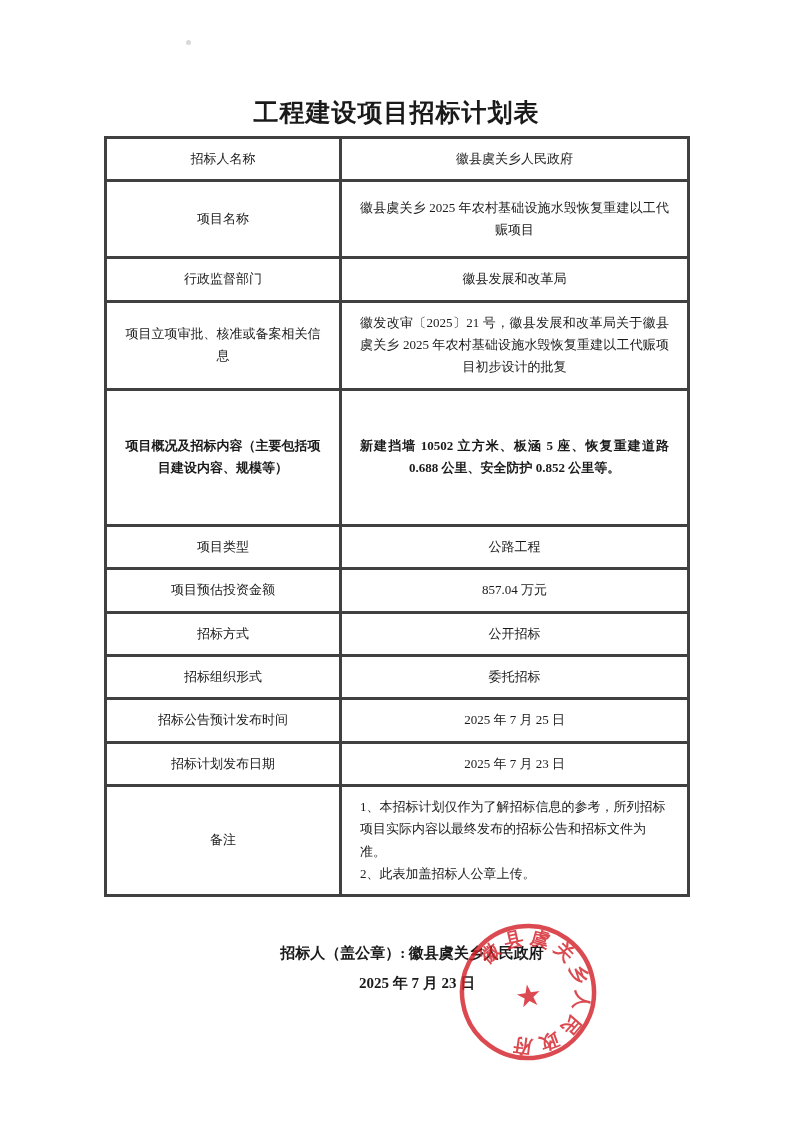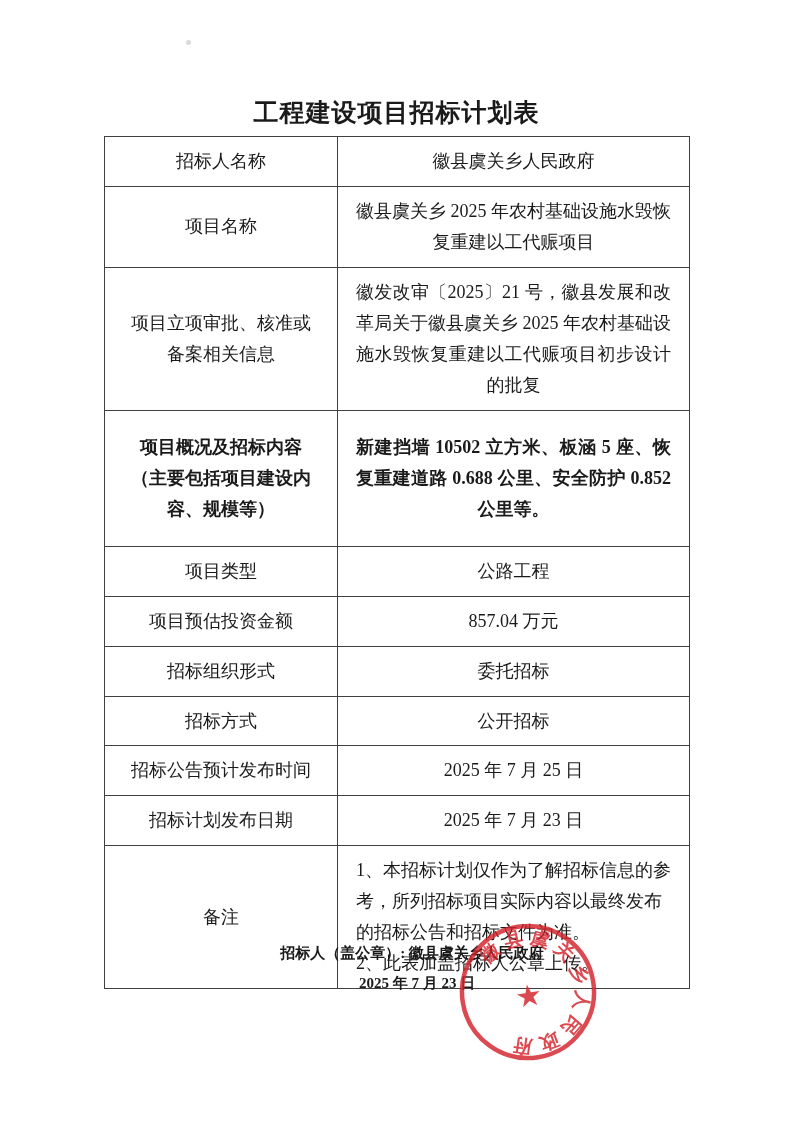--- a/index.html
+++ b/index.html
@@ -44,22 +44,22 @@
   }
   table.main {
     position: absolute;
     top: 136px;
     left: 104px;
     width: 586px;
     border-collapse: collapse;
     table-layout: fixed;
   }
   table.main td {
-    border: 1px solid #404040;
-    font-size: 18px;
+    border: 3px solid #404040;
+    font-size: 13px;
     line-height: 1.72;
     padding: 9px 18px;
     vertical-align: middle;
   }
   td.label {
     width: 196px;
     text-align: center;
   }
   td.value {
     text-align: center;
@@ -119,42 +119,46 @@
     <tbody>
       <tr>
         <td class="label">招标人名称</td>
         <td class="value">徽县虞关乡人民政府</td>
       </tr>
       <tr class="r-tall-1">
         <td class="label">项目名称</td>
         <td class="value justify">徽县虞关乡 2025 年农村基础设施水毁恢复重建以工代赈项目</td>
       </tr>
       <tr>
+        <td class="label">行政监督部门</td>
+        <td class="value">徽县发展和改革局</td>
+      </tr>
+      <tr>
         <td class="label">项目立项审批、核准或备案相关信息</td>
         <td class="value justify">徽发改审〔2025〕21 号，徽县发展和改革局关于徽县虞关乡 2025 年农村基础设施水毁恢复重建以工代赈项目初步设计的批复</td>
       </tr>
       <tr style="height:136px;font-weight:bold;">
         <td class="label">项目概况及招标内容（主要包括项目建设内容、规模等）</td>
         <td class="value justify">新建挡墙 10502 立方米、板涵 5 座、恢复重建道路 0.688 公里、安全防护 0.852 公里等。</td>
       </tr>
       <tr>
         <td class="label">项目类型</td>
         <td class="value">公路工程</td>
       </tr>
       <tr>
         <td class="label">项目预估投资金额</td>
         <td class="value">857.04 万元</td>
       </tr>
       <tr>
+        <td class="label">招标方式</td>
+        <td class="value">公开招标</td>
+      </tr>
+      <tr>
         <td class="label">招标组织形式</td>
         <td class="value">委托招标</td>
-      </tr>
-      <tr>
-        <td class="label">招标方式</td>
-        <td class="value">公开招标</td>
       </tr>
       <tr>
         <td class="label">招标公告预计发布时间</td>
         <td class="value">2025 年 7 月 25 日</td>
       </tr>
       <tr>
         <td class="label">招标计划发布日期</td>
         <td class="value">2025 年 7 月 23 日</td>
       </tr>
       <tr style="height:108px;">

